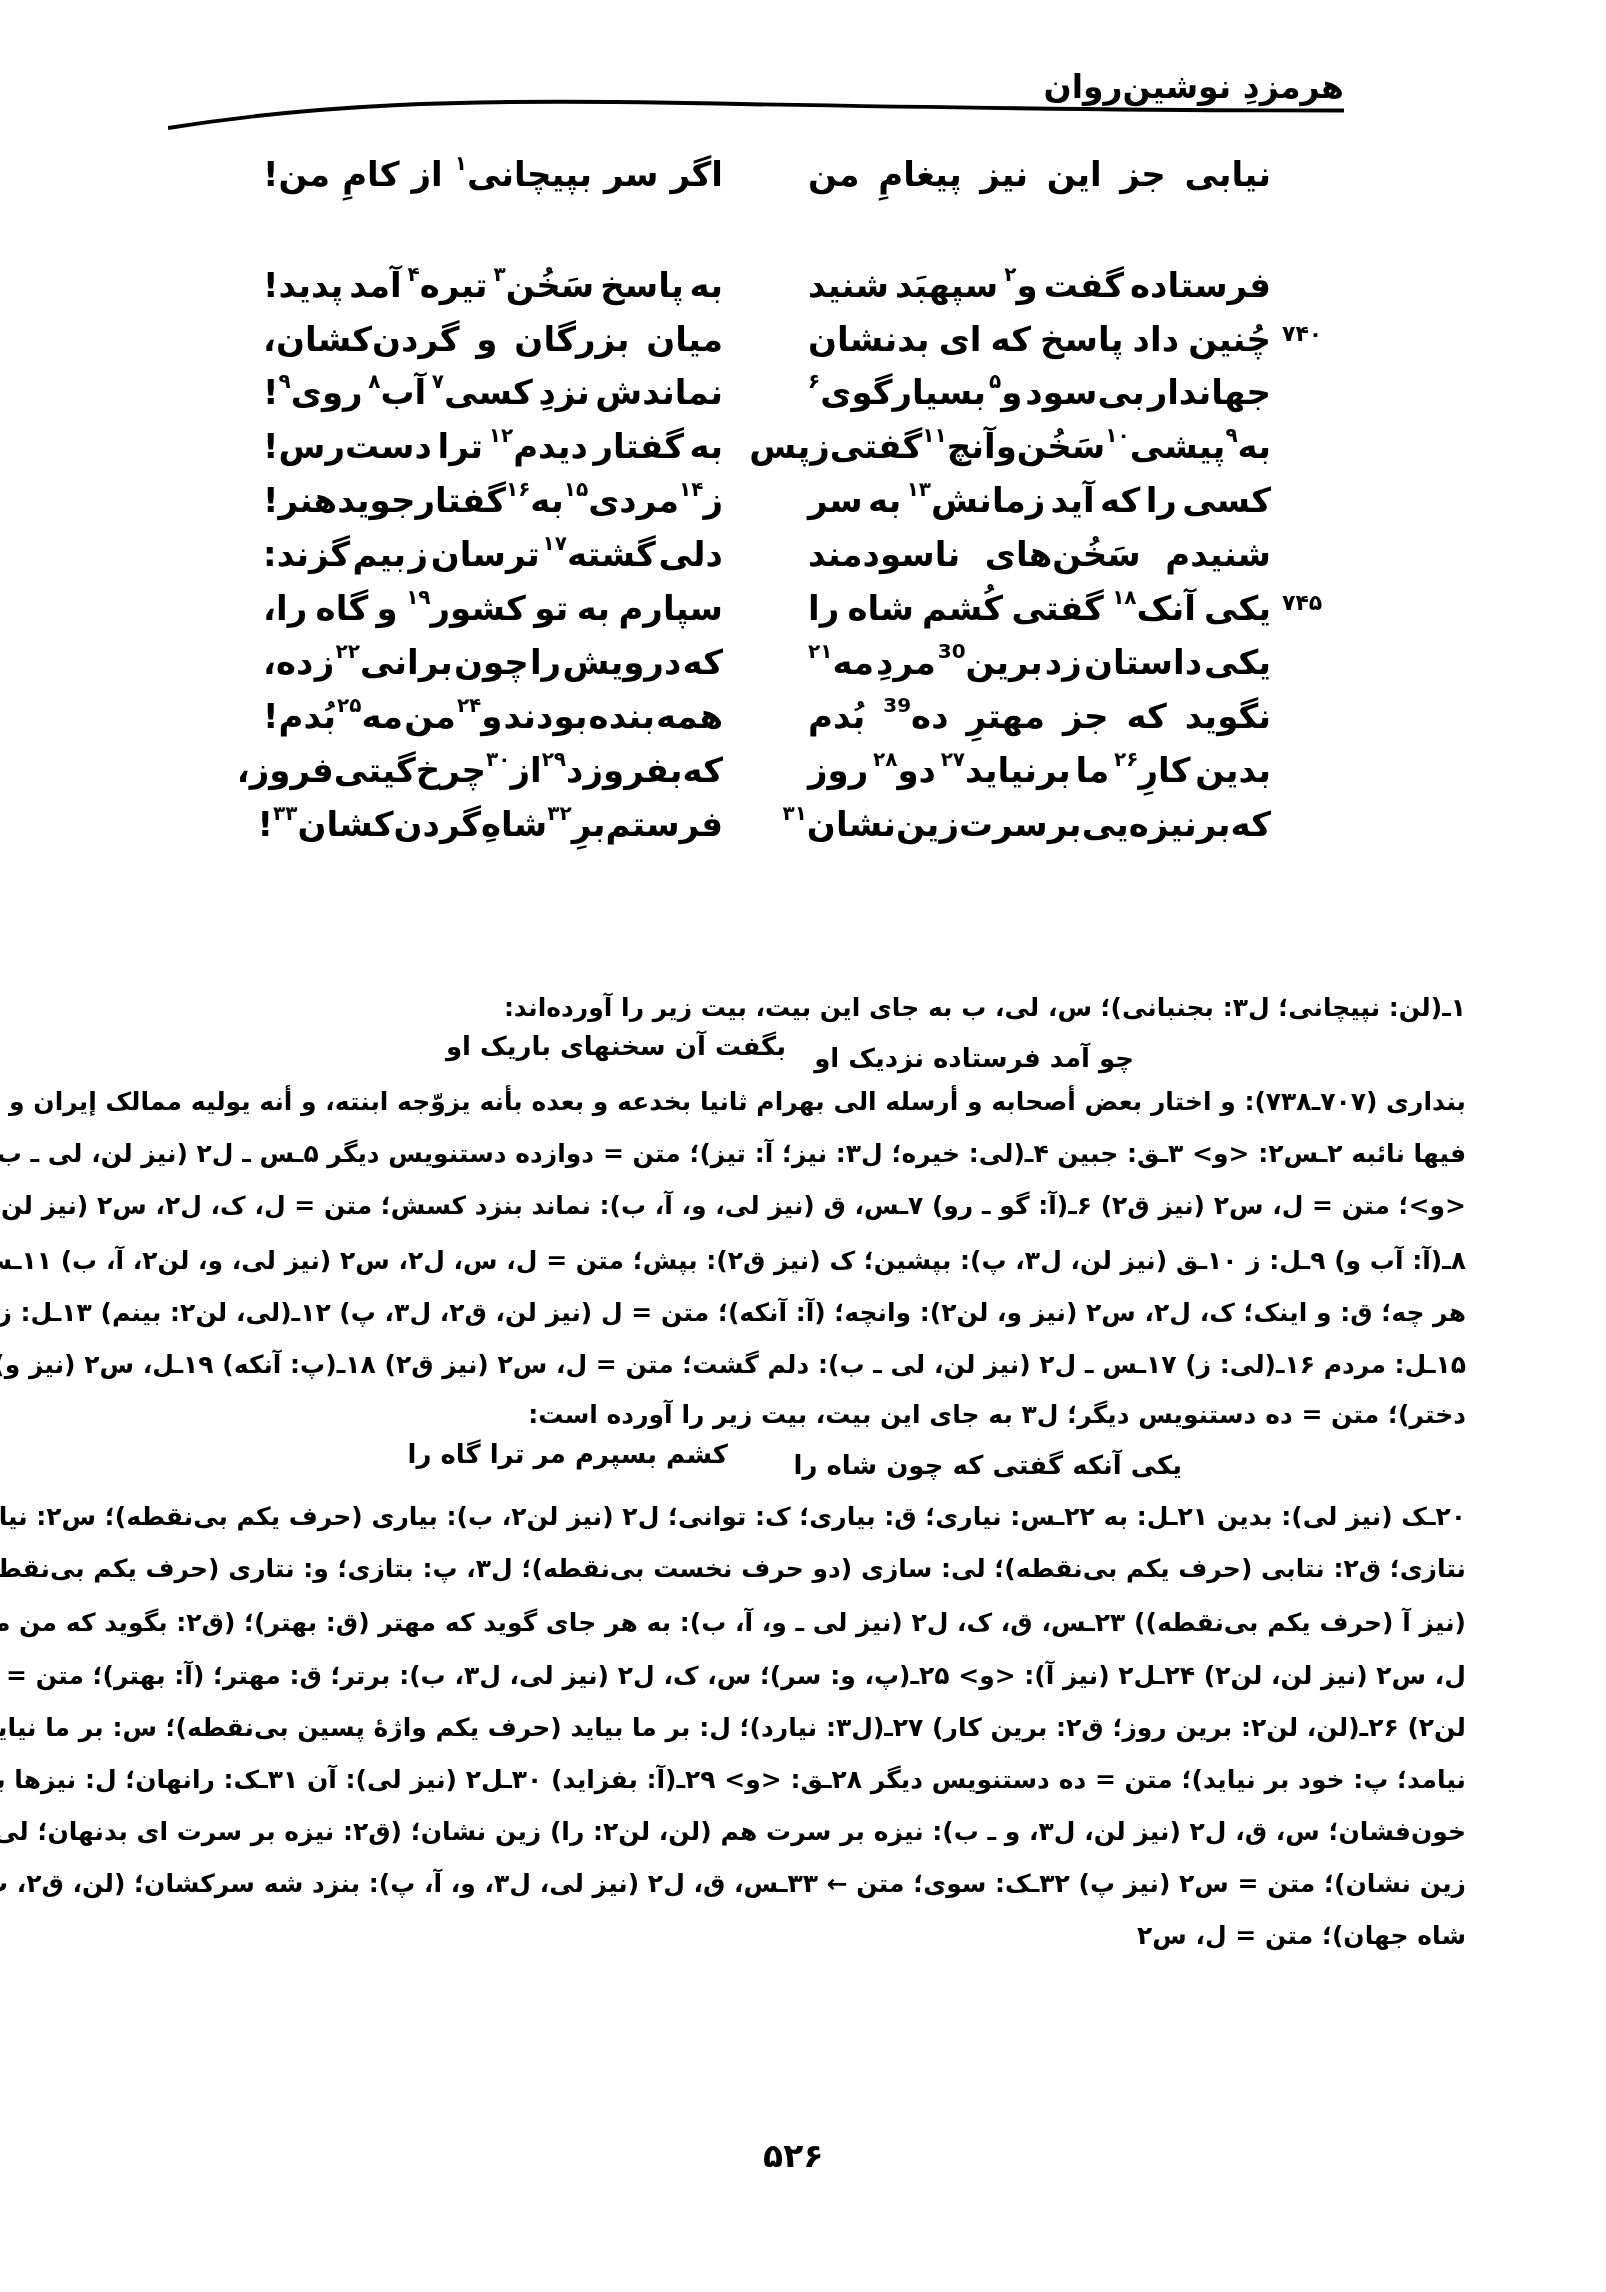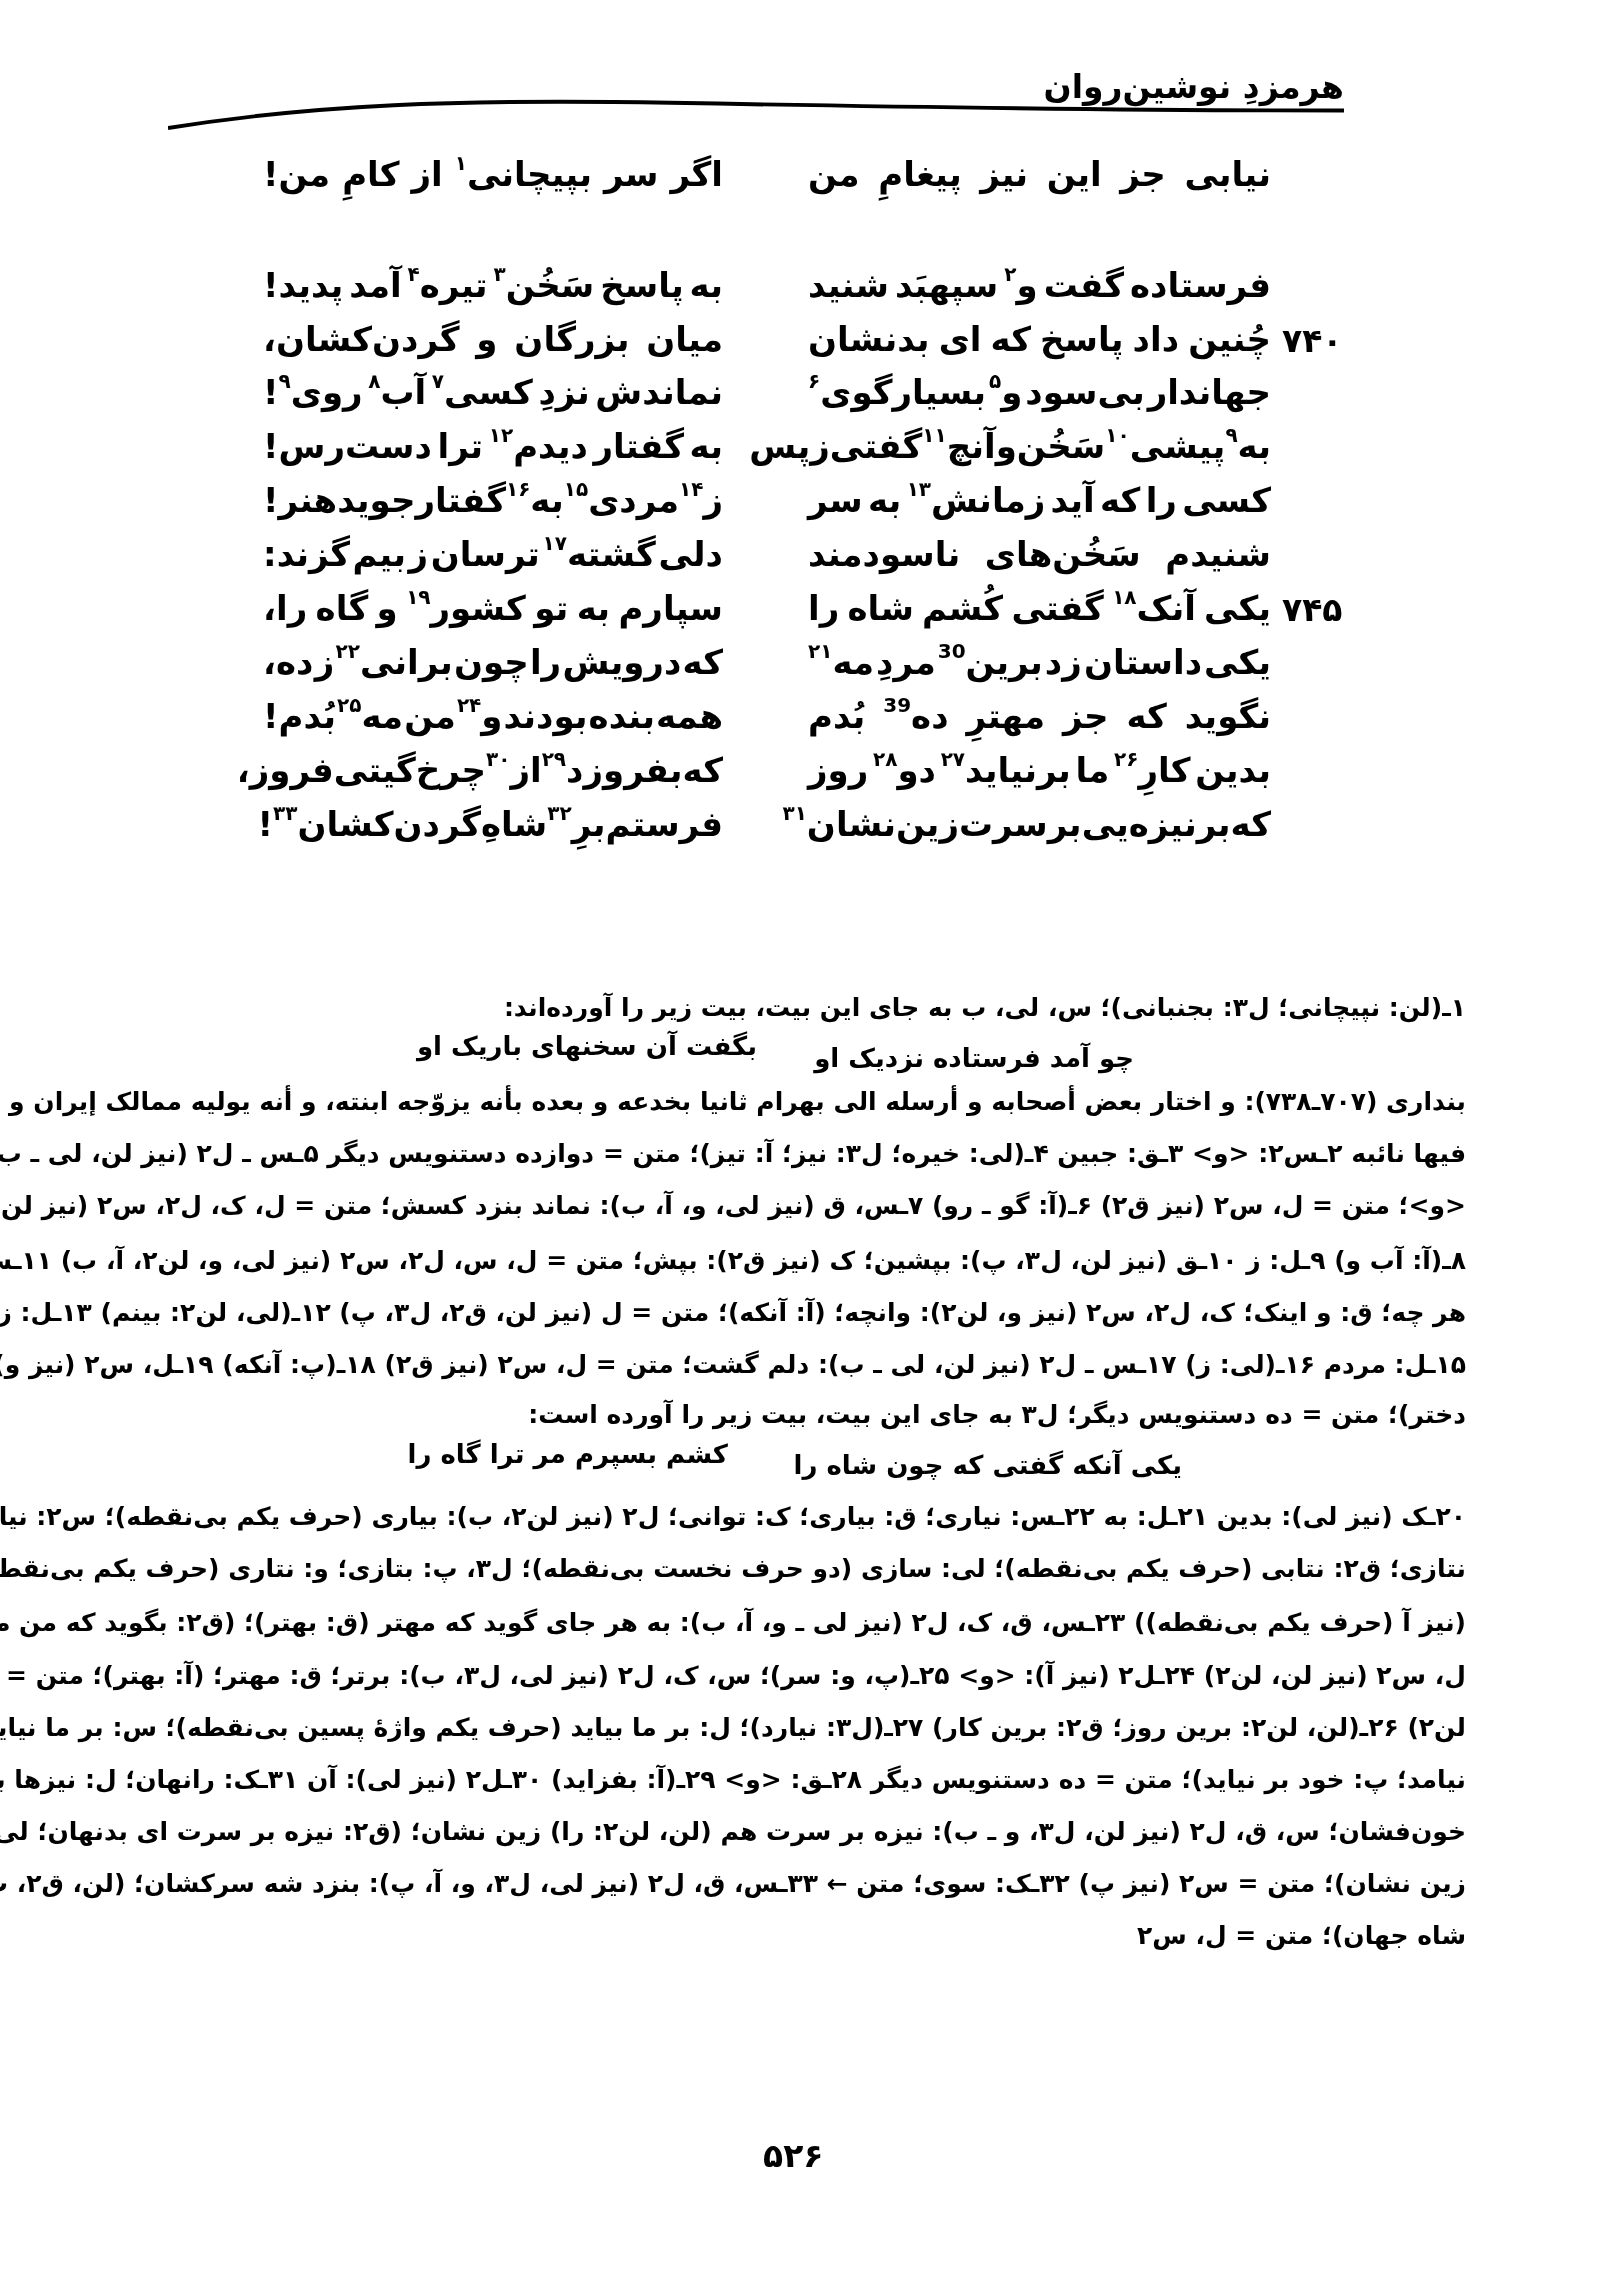--- a/index.html
+++ b/index.html
@@ -6,21 +6,21 @@
   body { width:1607px; height:2292px; position:relative; overflow:hidden;
          font-family:"DejaVu Sans", sans-serif; color:#000; }
   .abs { position:absolute; }
   .header-title { right:263px; top:35px; font-size:33px; font-weight:bold; direction:rtl; white-space:nowrap;margin-top:32px; }
   .header-rule { left:168px; top:95px; width:1176px; height:35px; }
   .verse { position:absolute; direction:rtl; font-size:34px; font-weight:bold; white-space:nowrap;
            display:flex; justify-content:space-between; }
   .verse sup { font-size:20px; position:relative; top:-3.9px; }
   .col-right { right:336px; width:463px; }
   .col-left  { right:884px; width:460px; }
-  .vnum { position:absolute; font-size:33px; font-weight:bold; direction:rtl; left:1282px; }
+  .vnum { position:absolute; font-size:22px; font-weight:bold; direction:rtl; left:1282px; }
   .fn { position:absolute; right:141px; width:1323px; direction:rtl; font-size:25px; font-weight:bold;
         white-space:nowrap; text-align:justify; text-align-last:justify; }
   .fn.short { text-align-last:right; }
   .fn-verse { position:absolute; direction:rtl; font-size:26px; font-weight:bold; white-space:nowrap; }
   .page-num { position:absolute; left:763px; top:2136px; font-size:33px; font-weight:bold; }
 </style>
 </head>
 <body>
 
 <div class="abs header-title">هرمزدِ نوشین‌روان</div>
@@ -229,19 +229,19 @@
     <div class="fn" style="top: 1502px;">۲۰ـک (نیز لی): بدین  ۲۱ـل: به  ۲۲ـس: نیاری؛ ق: بیاری؛ ک: توانی؛ ل۲ (نیز لن۲، ب): بیاری (حرف یکم بی‌نقطه)؛ س۲: نیازی؛ (لن:</div>
     <div class="fn" style="top: 1554px;">نتازی؛ ق۲: نتابی (حرف یکم بی‌نقطه)؛ لی: سازی (دو حرف نخست بی‌نقطه)؛ ل۳، پ: بتازی؛ و: نتاری (حرف یکم بی‌نقطه))؛ متن = ل</div>
     <div class="fn" style="top: 1608px;">(نیز آ (حرف یکم بی‌نقطه))  ۲۳ـس، ق، ک، ل۲ (نیز لی ـ و، آ، ب): به هر جای گوید که مهتر (ق: بهتر)؛ (ق۲: بگوید که من مهتر ده)؛ متن =</div>
     <div class="fn" style="top: 1661px;">ل، س۲ (نیز لن، لن۲)  ۲۴ـل۲ (نیز آ): &lt;و&gt;  ۲۵ـ(پ، و: سر)؛ س، ک، ل۲ (نیز لی، ل۳، ب): برتر؛ ق: مهتر؛ (آ: بهتر)؛ متن = ل، س۲ (نیز لن، ق۲،</div>
     <div class="fn" style="top: 1713px;">لن۲)  ۲۶ـ(لن، لن۲: برین روز؛ ق۲: برین کار)  ۲۷ـ(ل۳: نیارد)؛ ل: بر ما بیاید (حرف یکم واژهٔ پسین بی‌نقطه)؛ س: بر ما نیاید؛ (ق۲: بر ما</div>
     <div class="fn" style="top: 1765px;">نیامد؛ پ: خود بر نیاید)؛ متن = ده دستنویس دیگر  ۲۸ـق: &lt;و&gt;  ۲۹ـ(آ: بفزاید)  ۳۰ـل۲ (نیز لی): آن  ۳۱ـک: رانهان؛ ل: نیزها بر سرت</div>
     <div class="fn" style="top: 1817px;">خون‌فشان؛ س، ق، ل۲ (نیز لن، ل۳، و ـ ب): نیزه بر سرت هم (لن، لن۲: را) زین نشان؛ (ق۲: نیزه بر سرت ای بدنهان؛ لی: نیزه سازم سرت</div>
     <div class="fn" style="top: 1869px;">زین نشان)؛ متن = س۲ (نیز پ)  ۳۲ـک: سوی؛ متن ←  ۳۳ـس، ق، ل۲ (نیز لی، ل۳، و، آ، پ): بنزد شه سرکشان؛ (لن، ق۲، پ، لن۲: بنزدیک</div>
     <div class="fn short" style="top: 1921px;">شاه جهان)؛ متن = ل، س۲</div>
     <div class="fn-verse" style="top: 1043px; right: 473px;">چو آمد فرستاده نزدیک او</div>
-    <div class="fn-verse" style="top: 1031px; right: 850px;">بگفت آن سخنهای باریک او</div>
+    <div class="fn-verse" style="top: 1031px; right: 821px;">بگفت آن سخنهای باریک او</div>
     <div class="fn-verse" style="top: 1450px; right: 425px; text-align: right;">یکی آنکه گفتی که چون شاه را</div>
     <div class="fn-verse" style="top: 1439px; right: 879px;">کشم بسپرم مر ترا گاه را</div>
   </div>
 
 <div class="page-num">۵۲۶</div>
 
 
 </body></html>

